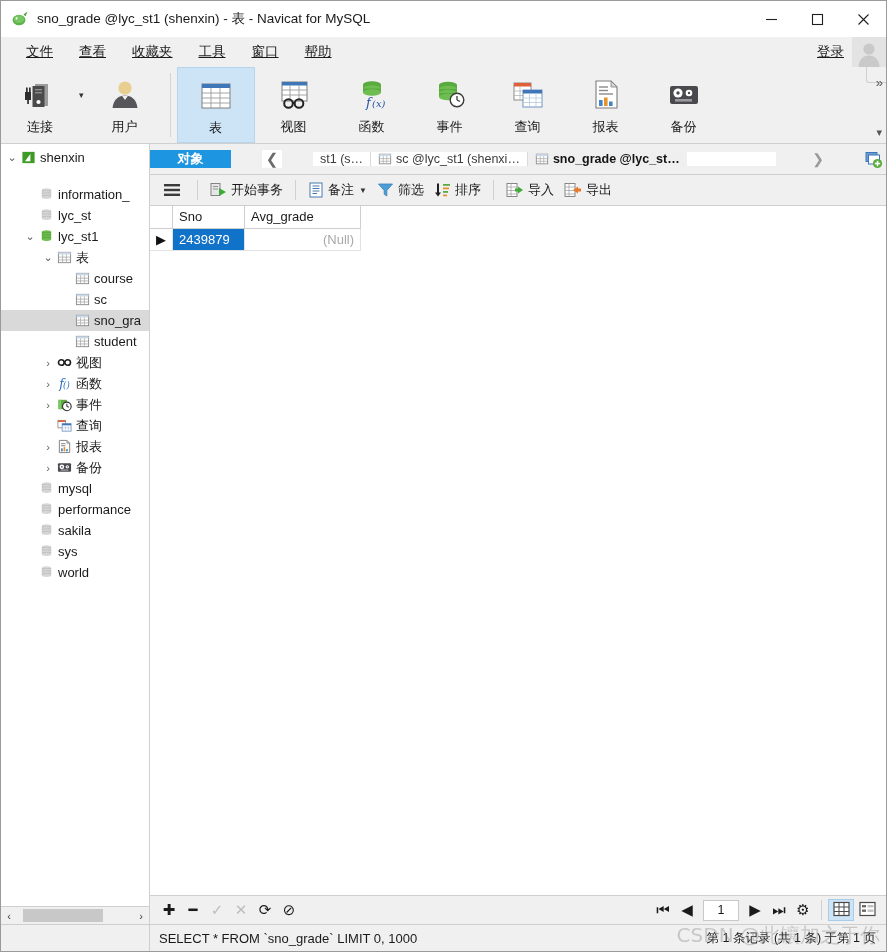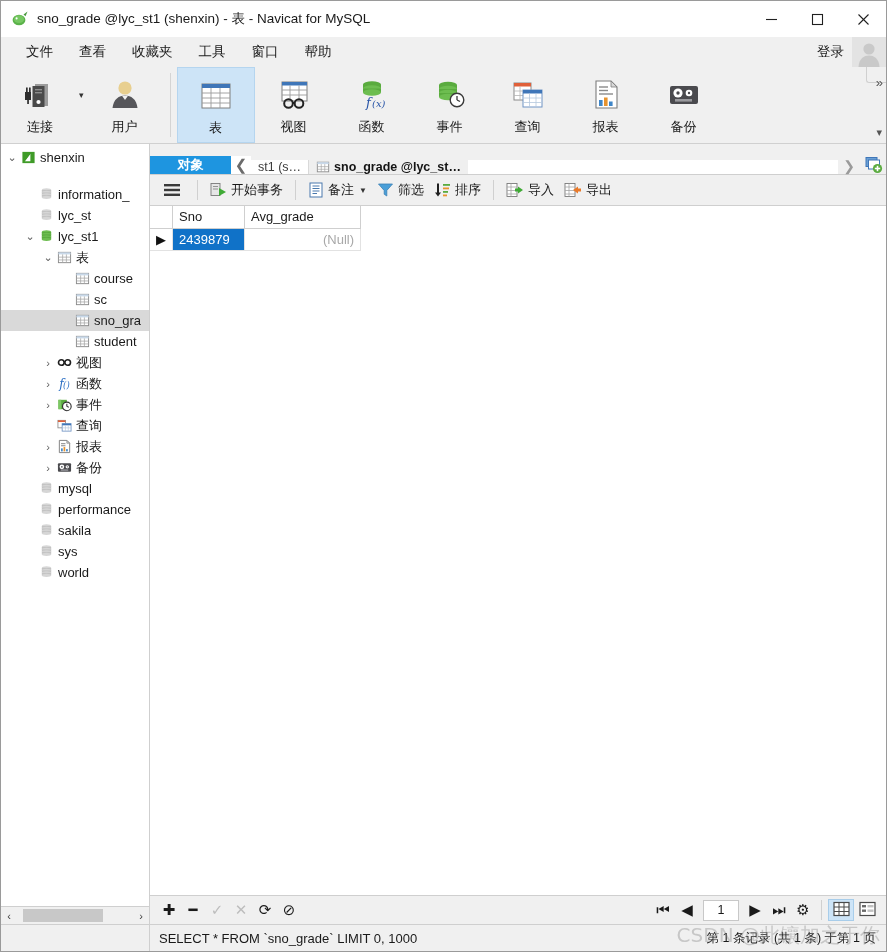--- a/index.html
+++ b/index.html
@@ -38,20 +38,21 @@
     color: #202020;
   }
 
   
   .menubar {
     height: 30px; min-height: 30px;
     background: #f0f0f0;
     display: flex; align-items: center;
     padding-left: 12px;
     position: relative;
+    text-decoration: underline;
   }
   .menu-item {
     padding: 4px 13px; font-size: 13.5px; color: #1a1a1a;
     white-space: nowrap;
   }
   .login-area {
     margin-left: auto; display: flex; align-items: center; height: 100%;
   }
   .login-text { font-size: 13.5px; margin-right: 8px; color:#1a1a1a;}
   .avatar-box {
@@ -131,22 +132,23 @@
   .hs-arrow { width: 16px; text-align:center; font-size:11px; color:#404040; }
   .hs-track { flex:1; height: 13px; background:#f0f0f0; position:relative; }
   .hs-thumb { position:absolute; left:6px; top:0; width: 80px; height:13px; background:#c8c8c8; }
 
   
   .main { flex: 1; display: flex; flex-direction: column; min-width: 0; background:#fff; }
 
   
   .tabstrip {
     height: 31px; min-height:31px; background: #f0f0f0;
-    display: flex; align-items: flex-end;
+    display: flex; align-items: center;
     border-bottom: 1px solid #cfcfcf;
+    gap: 31px;
   }
   .obj-tab {
     width: 81px; background: #1e95e0; color: #fff;
     display:flex; align-items:center; justify-content:center;
     font-size: 13px; font-weight: bold;
   }
   .tab-nav-left {
     width: 20px; display:flex; align-items:center; justify-content:center;
     font-size: 15px; color: #6b6b6b; background:#fff;
   }
@@ -758,20 +760,33 @@
 
     <div class="main">
 
       <div class="tabstrip">
         <div class="obj-tab">对象</div>
         <div class="tab-nav-left">❮</div>
         <div class="tabs-wrap" id="tabswrap">
             <div class="dtab">
               <span>st1 (s…</span>
             </div>
+            <div class="dtab">
+              <span class="tico-sm">
+                <svg width="14" height="14" viewBox="0 0 16 16">
+                  <rect x="1.5" y="2.5" width="13" height="11" fill="#ffffff" stroke="#8a8a8a" stroke-width="1"></rect>
+                  <rect x="1.5" y="2.5" width="13" height="2.2" fill="#c9d9ea"></rect>
+                  <line x1="6" y1="4.7" x2="6" y2="13.5" stroke="#a5a5a5" stroke-width="0.8"></line>
+                  <line x1="10" y1="4.7" x2="10" y2="13.5" stroke="#a5a5a5" stroke-width="0.8"></line>
+                  <line x1="1.5" y1="7.6" x2="14.5" y2="7.6" stroke="#a5a5a5" stroke-width="0.8"></line>
+                  <line x1="1.5" y1="10.6" x2="14.5" y2="10.6" stroke="#a5a5a5" stroke-width="0.8"></line>
+                </svg>
+              </span>
+              <span>sc @lyc_st1 (shenxi…</span>
+            </div>
             <div class="dtab active">
               <span class="tico-sm">
                 <svg width="14" height="14" viewBox="0 0 16 16">
                   <rect x="1.5" y="2.5" width="13" height="11" fill="#ffffff" stroke="#8a8a8a" stroke-width="1"></rect>
                   <rect x="1.5" y="2.5" width="13" height="2.2" fill="#c9d9ea"></rect>
                   <line x1="6" y1="4.7" x2="6" y2="13.5" stroke="#a5a5a5" stroke-width="0.8"></line>
                   <line x1="10" y1="4.7" x2="10" y2="13.5" stroke="#a5a5a5" stroke-width="0.8"></line>
                   <line x1="1.5" y1="7.6" x2="14.5" y2="7.6" stroke="#a5a5a5" stroke-width="0.8"></line>
                   <line x1="1.5" y1="10.6" x2="14.5" y2="10.6" stroke="#a5a5a5" stroke-width="0.8"></line>
                 </svg>

